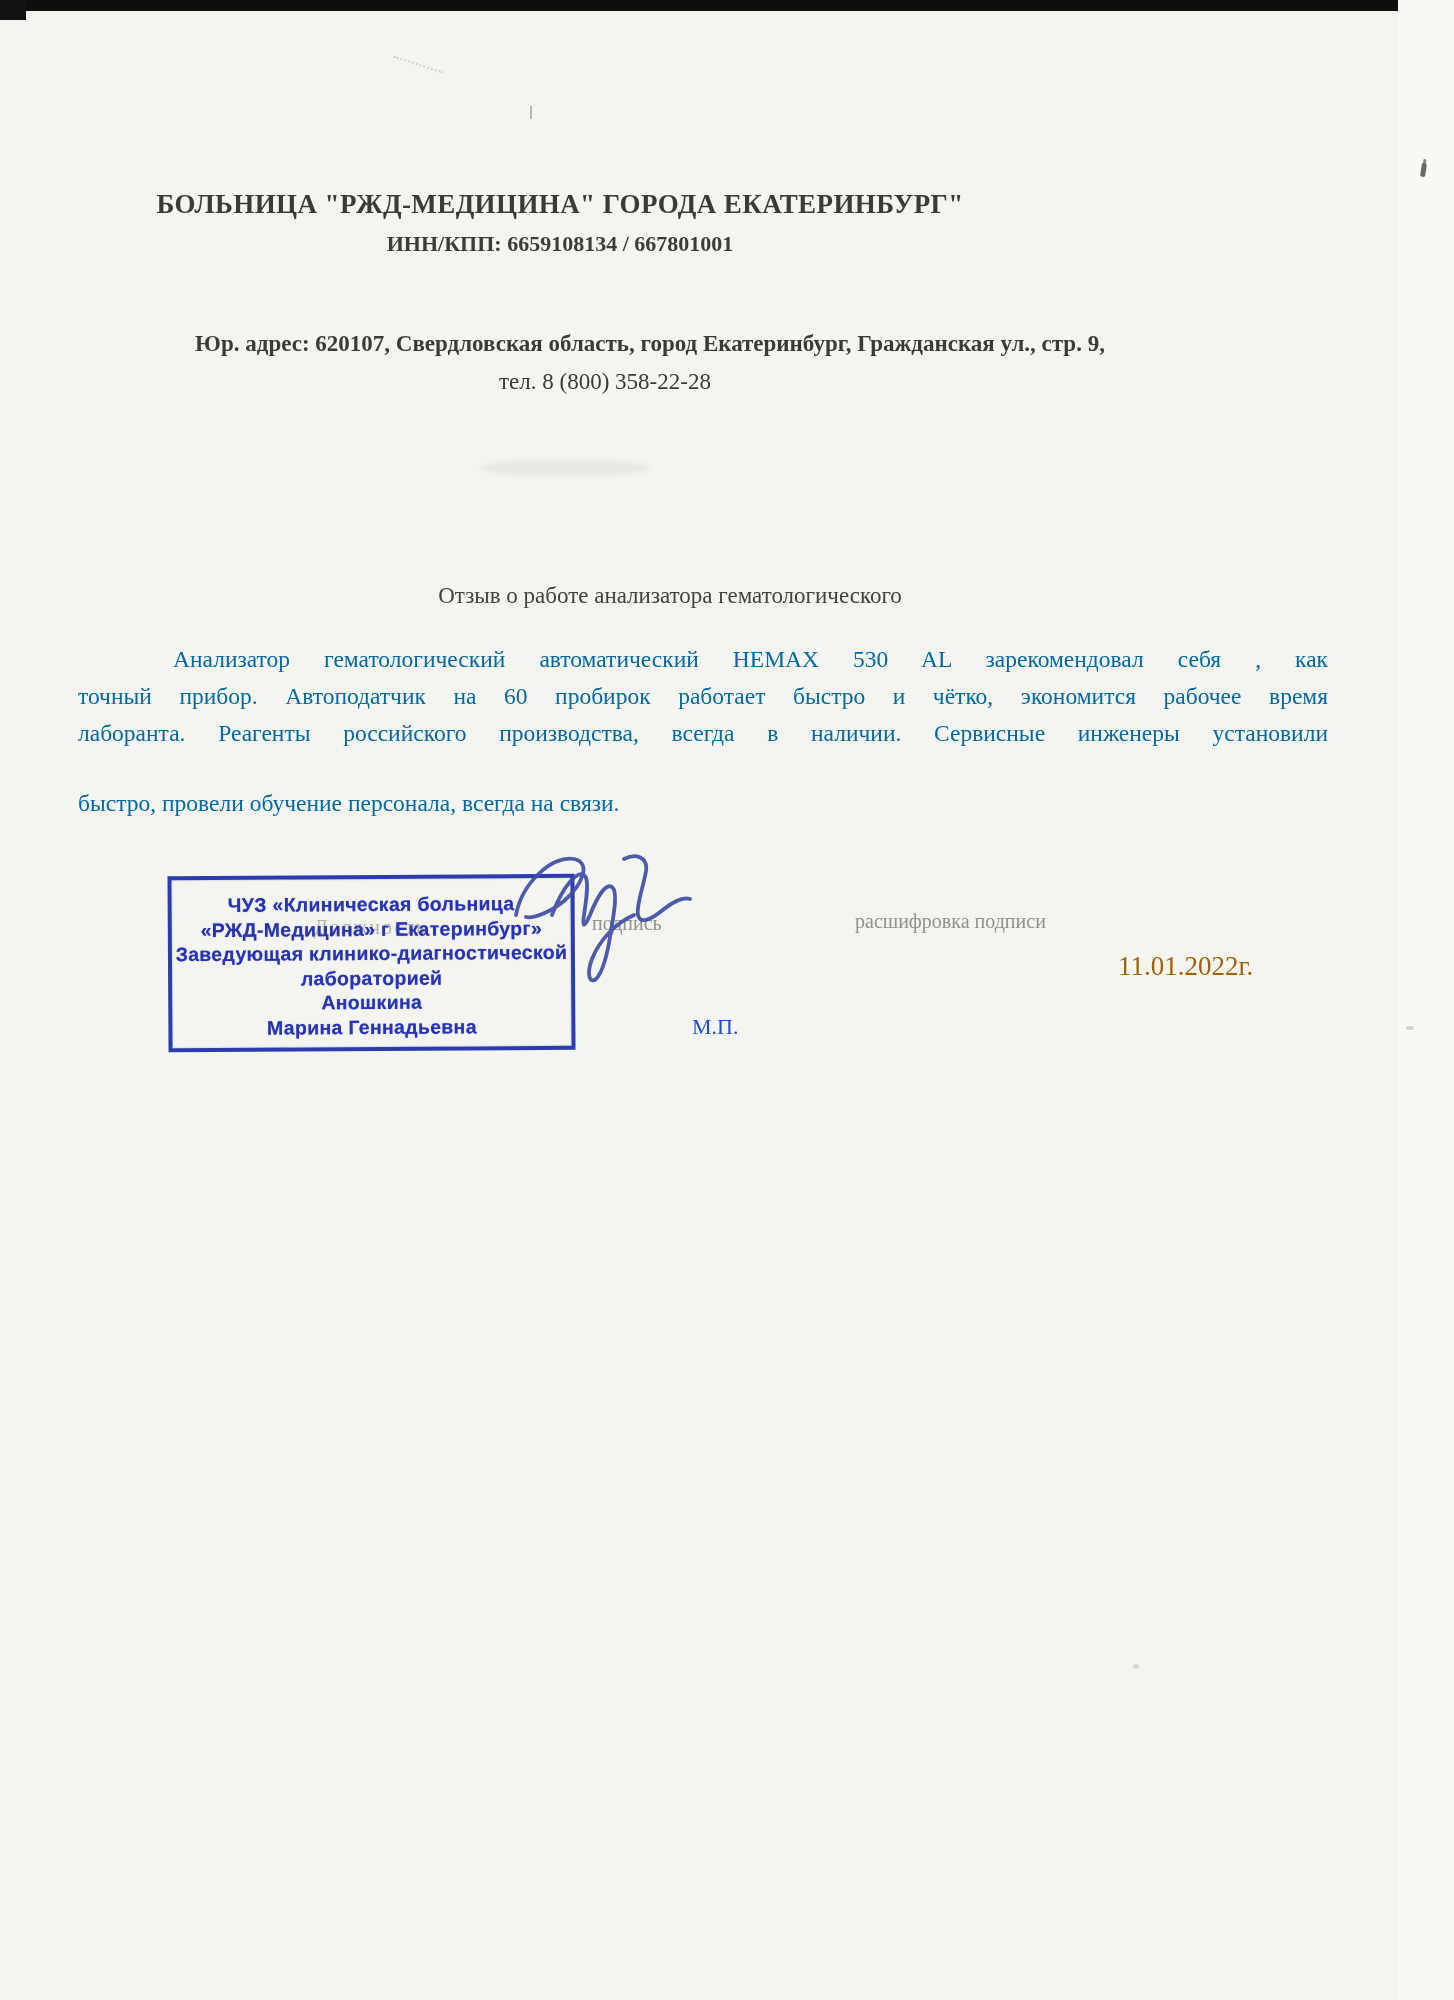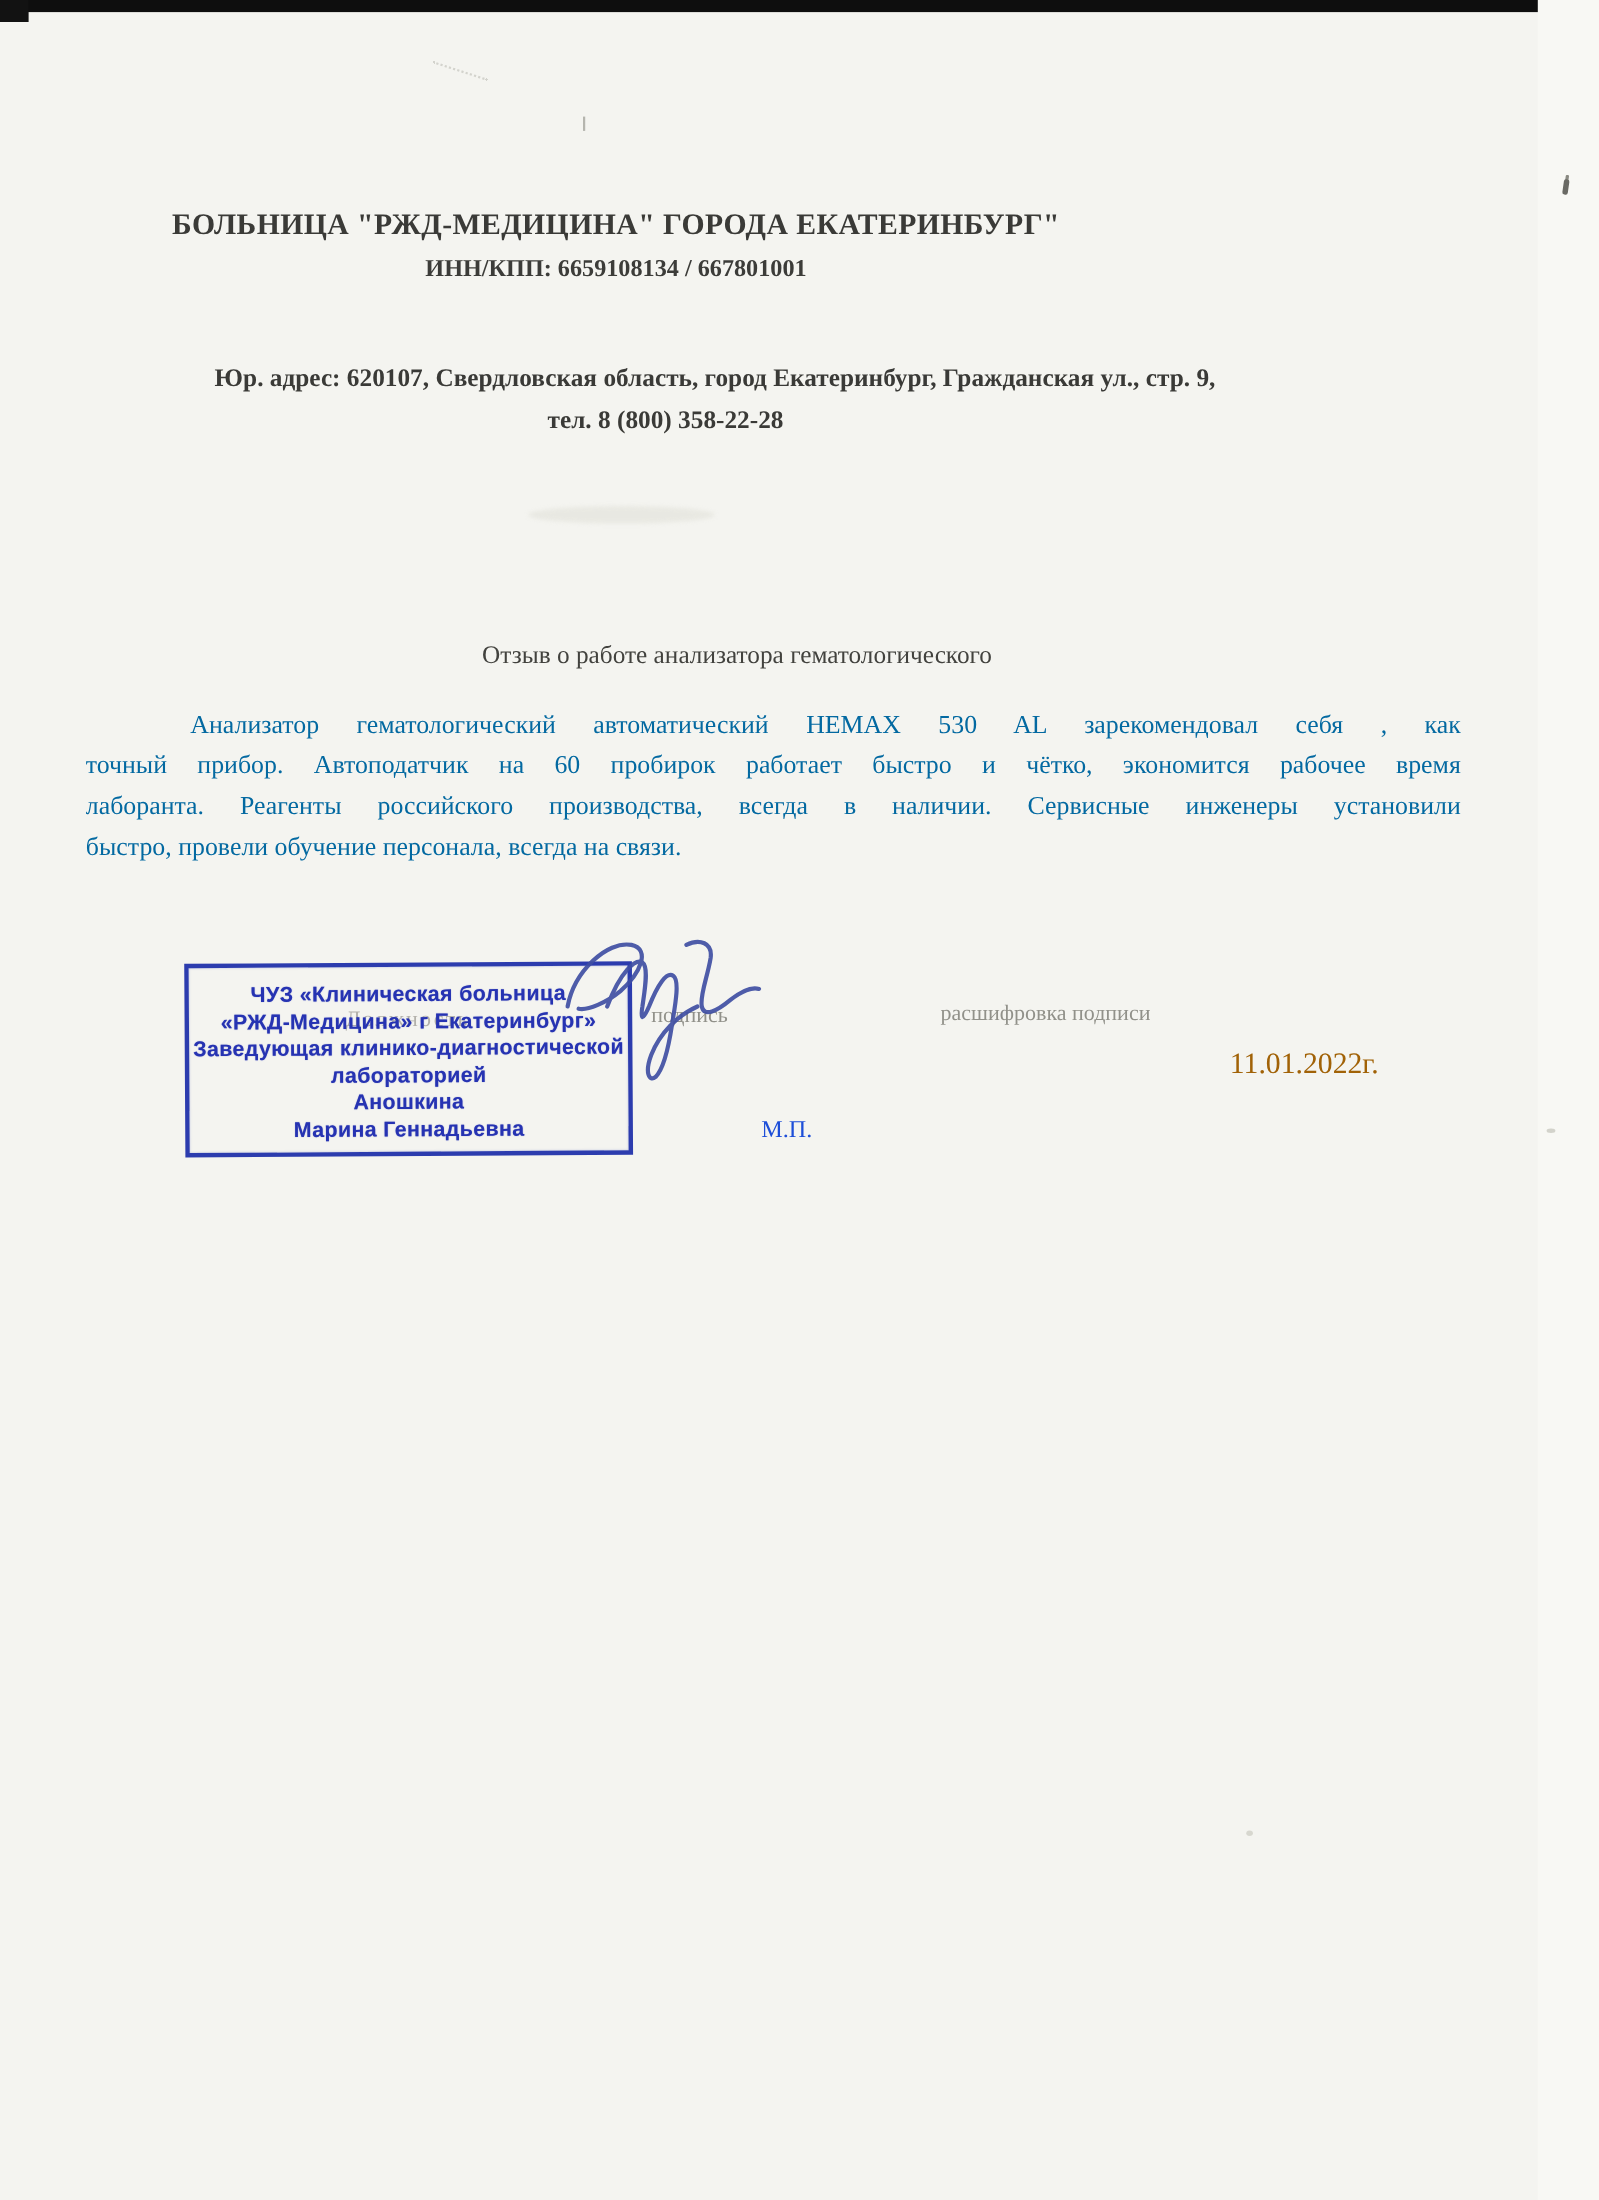--- a/index.html
+++ b/index.html
@@ -31,31 +31,31 @@
   .org-line{
     left:100px;width:920px;
     font-weight:bold;color:#3a3a37;
     font-size:27px;line-height:30px;
     letter-spacing:.4px;
   }
   .org-line1{top:148px;}
   .org-line2{top:189px;}
   .inn-line{top:231px;left:100px;width:920px;font-weight:bold;color:#3c3c39;font-size:22px;}
   .addr-line{top:331px;left:90px;width:1120px;font-weight:bold;color:#3a3a37;font-size:23px;}
-  .phone-line{top:369px;left:90px;width:1030px;font-weight:bold;color:#3a3a37;font-size:23px;}
+  .phone-line{top:369px;left:90px;width:1030px;font-weight:normal;color:#3a3a37;font-size:23px;}
 
   .doc-title{top:583px;left:250px;width:840px;color:#42423e;font-size:23px;}
 
   .body-text{
     left:78px;width:1250px;top:641px;
     color:#0369a1;font-size:23.5px;line-height:37px;
   }
   .body-line{text-align:justify;text-align-last:justify;}
   .body-line.first{text-indent:95px;}
-  .body-line.last{text-align-last:left;}
+  .body-line.last{text-align-last:left;margin-top:33px;}
 
   
   .gray-label{color:#91918a;font-size:20px;}
   .position-label{left:298px;top:916px;letter-spacing:2px;color:#a3a19a;opacity:.8;z-index:1;margin-left:16px;}
   .signature-label{left:592px;top:912px;z-index:1;}
   .transcript-label{left:855px;top:910px;z-index:1;}
   .date-text{left:1118px;top:951px;font-size:27px;color:#a16207;z-index:1;}
   .seal-label{left:692px;top:1014px;font-size:22px;color:#1d4ed8;z-index:1;}
 
   

